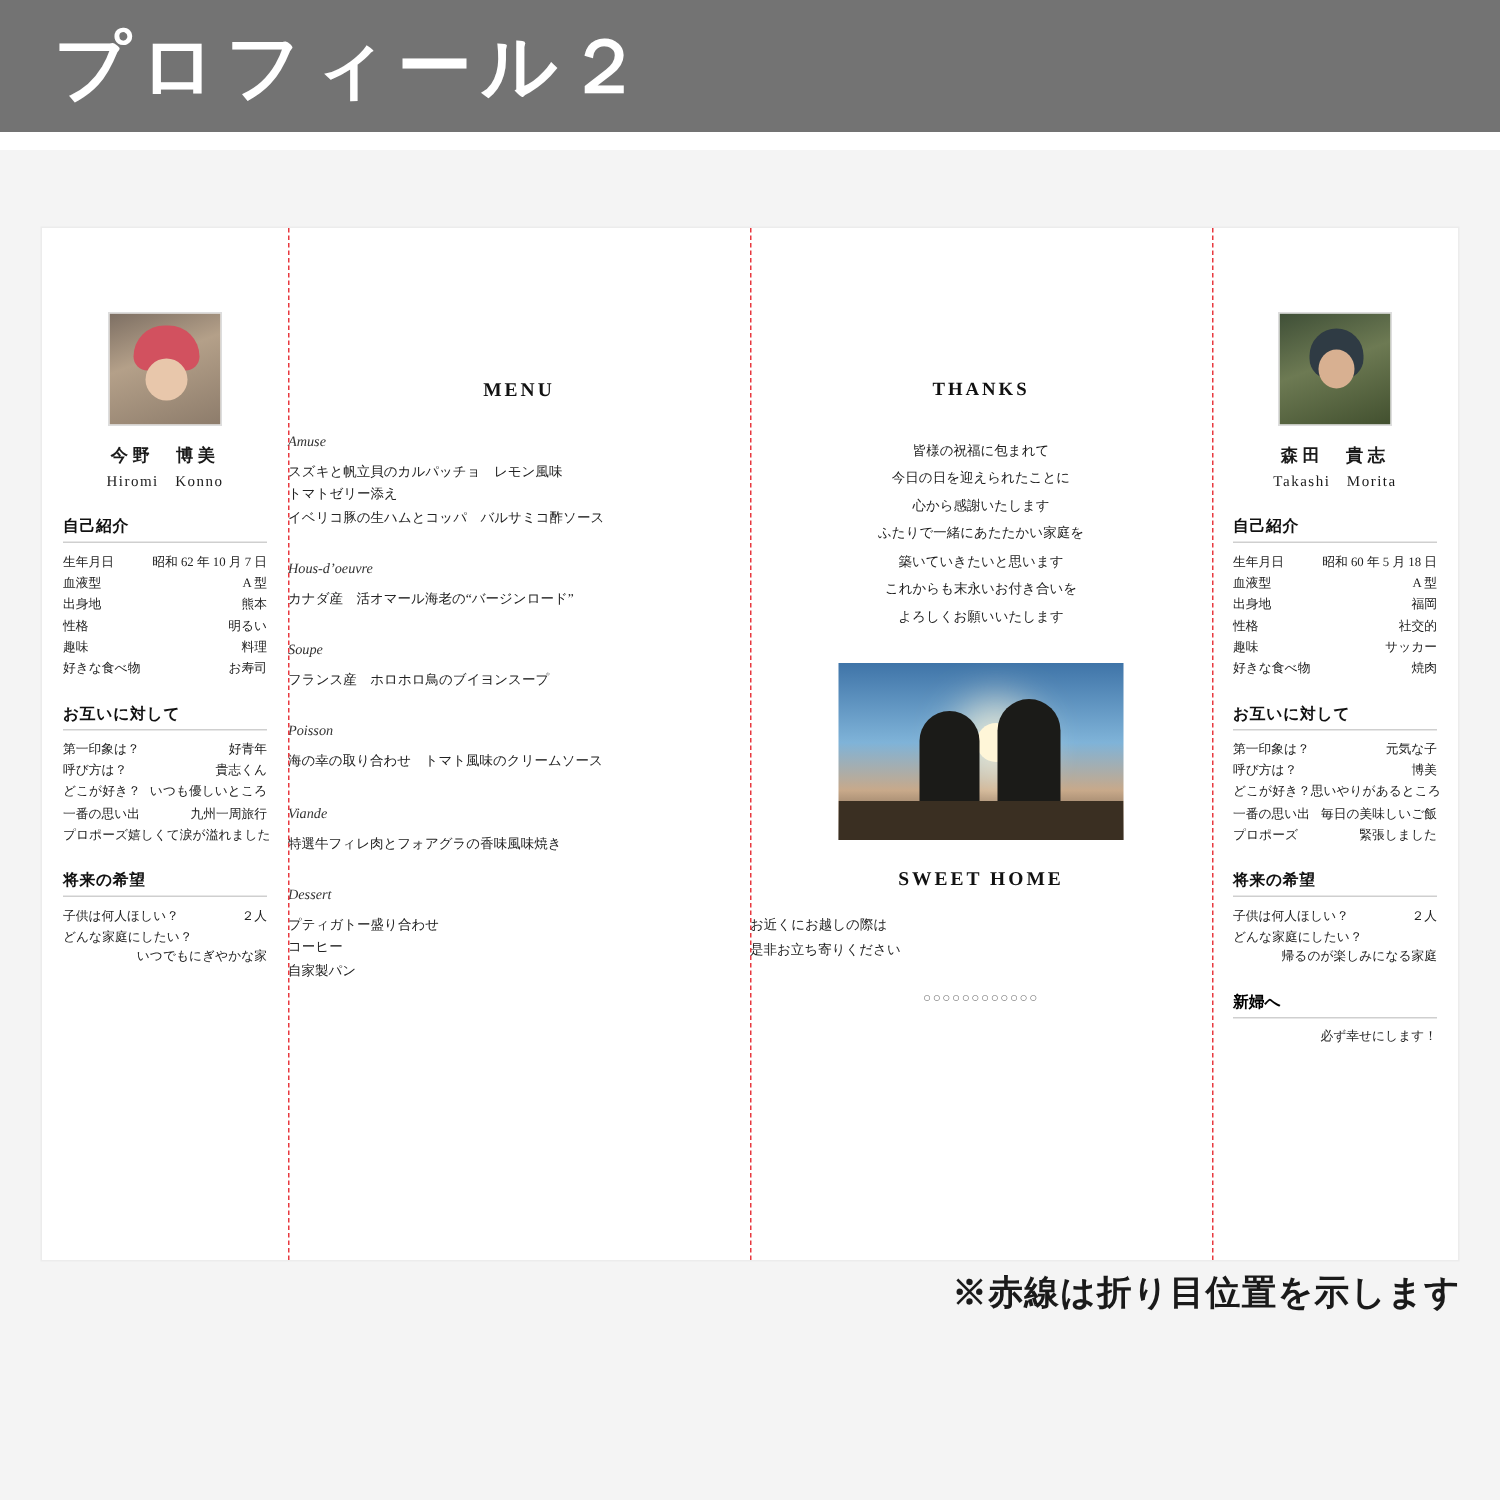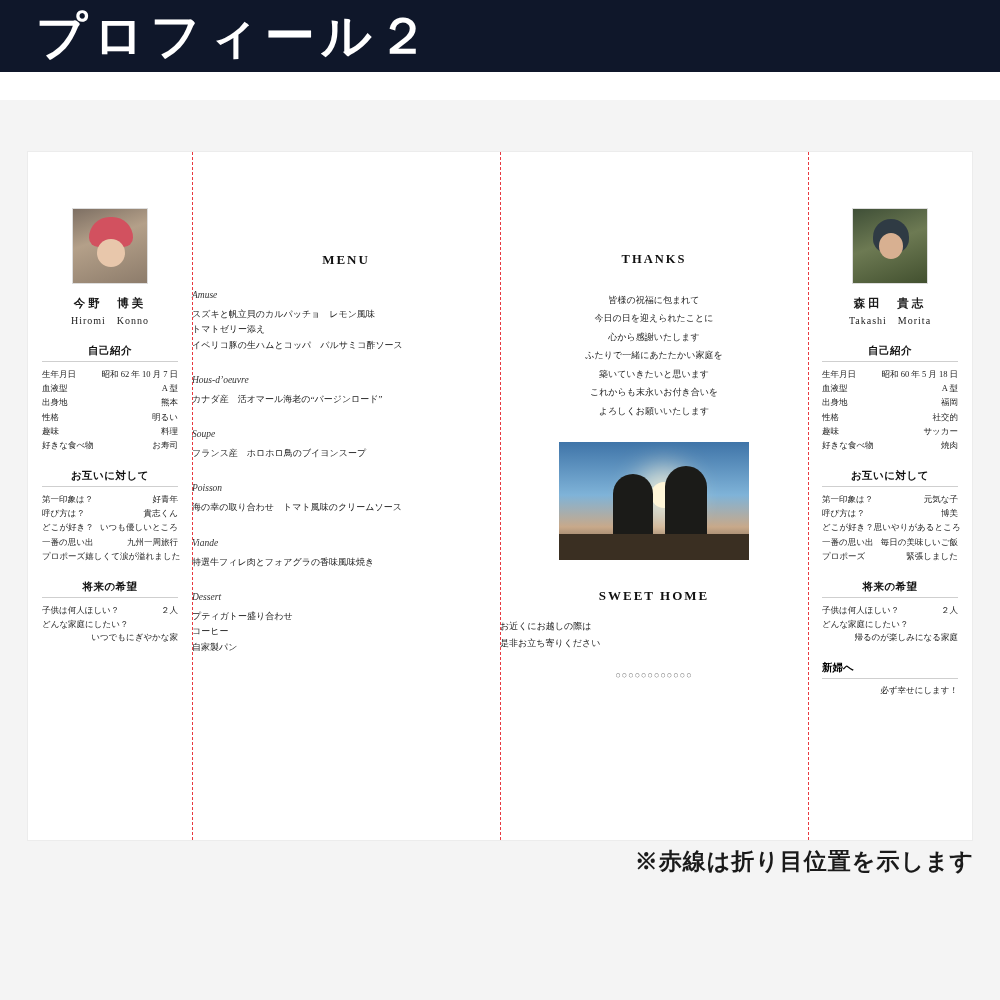--- a/index.html
+++ b/index.html
@@ -16,22 +16,22 @@
   .page {
     position: relative;
     width: 1000px;
     height: 1000px;
   }
   
   .banner {
     position: absolute;
     left: 0; top: 0;
     width: 1000px;
-    height: 72px;
-    background: #0f172a;
+    height: 88px;
+    background: #737373;
     display: flex;
     align-items: center;
   }
   .banner-title {
     color: #ffffff;
     font-family: "Liberation Sans", sans-serif;
     font-weight: bold;
     font-size: 50px;
     letter-spacing: 6px;
     margin-left: 36px;
@@ -145,21 +145,20 @@
     padding-top: 16px;
   }
   .section-title {
     font-size: 10.5px;
     font-weight: bold;
     color: #111;
     border-bottom: 1px solid #cfcfcf;
     padding-bottom: 3px;
     margin-bottom: 6px;
     letter-spacing: 0.5px;
-    text-align: center;
   }
   .kv {
     display: flex;
     justify-content: space-between;
     align-items: flex-end;
     font-size: 8.5px;
     color: #222;
     line-height: 1.55;
     margin-bottom: 1px;
   }
@@ -260,21 +259,21 @@
     background: #1b1b18;
     border-radius: 21px 21px 0 0;
   }
   .couple-photo .ground {
     position: absolute;
     left: 0; bottom: 0;
     width: 100%; height: 26px;
     background: #3a2f22;
   }
   .sweet-home {
-    margin-top: 28px;
+    margin-top: 18px;
     text-align: center;
     font-size: 13px;
     font-weight: bold;
     letter-spacing: 2px;
     color: #111;
   }
   .sweet-text {
     margin-top: 14px;
     text-align: left;
     font-size: 9px;

